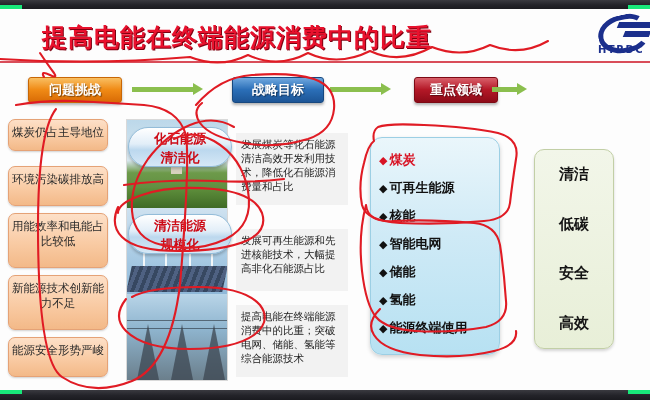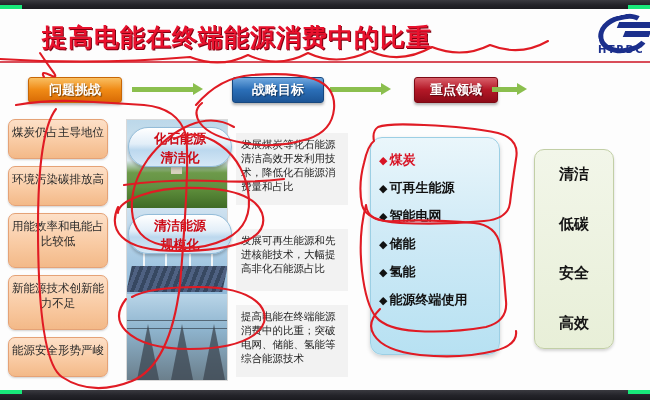--- a/index.html
+++ b/index.html
@@ -388,21 +388,21 @@
     </div>
 
     <div class="hdr hdr-orange">问题挑战</div>
     <div class="hdr hdr-blue">战略目标</div>
     <div class="hdr hdr-red">重点领域</div>
 
     <div class="arrow a1"></div>
     <div class="arrow a2"></div>
     <div class="arrow a3"></div>
 
-    <div class="prob" style="top:110px;height:40px;">煤炭仍占主导地位</div>
+    <div class="prob" style="top:110px;height:32px;">煤炭仍占主导地位</div>
     <div class="prob" style="top:157px;height:40px;">环境污染碳排放高</div>
     <div class="prob" style="top:204px;height:55px;">用能效率和电能占比较低</div>
     <div class="prob" style="top:266px;height:55px;">新能源技术创新能力不足</div>
     <div class="prob" style="top:328px;height:40px;">能源安全形势严峻</div>
 
     <div class="photo-strip">
       <div class="ph ph1">
         <div class="tower"></div>
         <div class="ph-ground"></div>
       </div>
@@ -431,20 +431,21 @@
       <div>规模化</div>
     </div>
 
     <div class="desc" style="top:124px;height:72px;">发展煤炭等化石能源清洁高效开发利用技术，降低化石能源消费量和占比</div>
     <div class="desc" style="top:220px;height:62px;">发展可再生能源和先进核能技术，大幅提高非化石能源占比</div>
     <div class="desc" style="top:296px;height:72px;">提高电能在终端能源消费中的比重；突破电网、储能、氢能等综合能源技术</div>
 
     <div class="areas">
       <div class="area-item hl"><span class="dia">◆</span><span>煤炭</span></div>
       <div class="area-item"><span class="dia">◆</span><span>可再生能源</span></div>
+      <div class="area-item"><span class="dia">◆</span><span>核能</span></div>
       <div class="area-item"><span class="dia">◆</span><span>智能电网</span></div>
       <div class="area-item"><span class="dia">◆</span><span>储能</span></div>
       <div class="area-item"><span class="dia">◆</span><span>氢能</span></div>
       <div class="area-item"><span class="dia">◆</span><span>能源终端使用</span></div>
     </div>
 
     <div class="goals">
       <div class="goal">清洁</div>
       <div class="goal">低碳</div>
       <div class="goal">安全</div>

